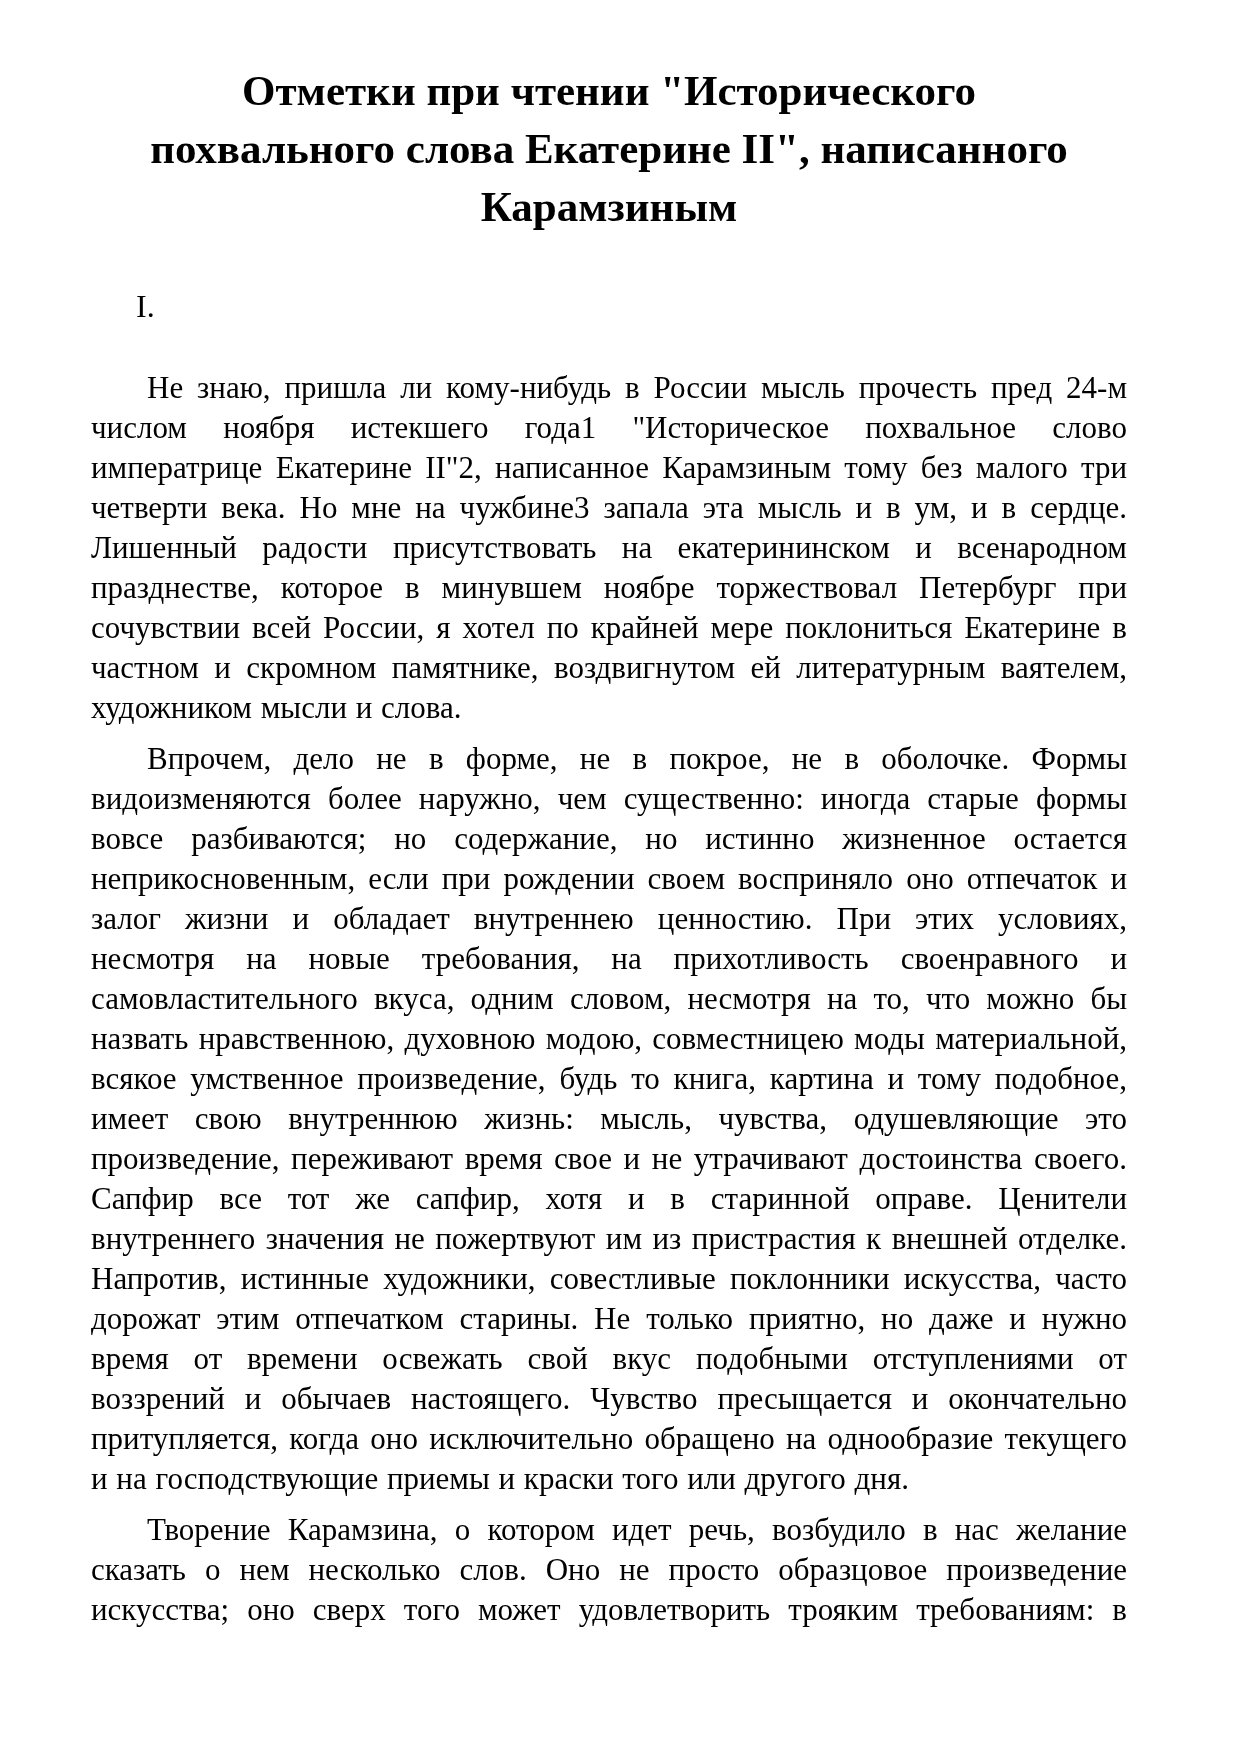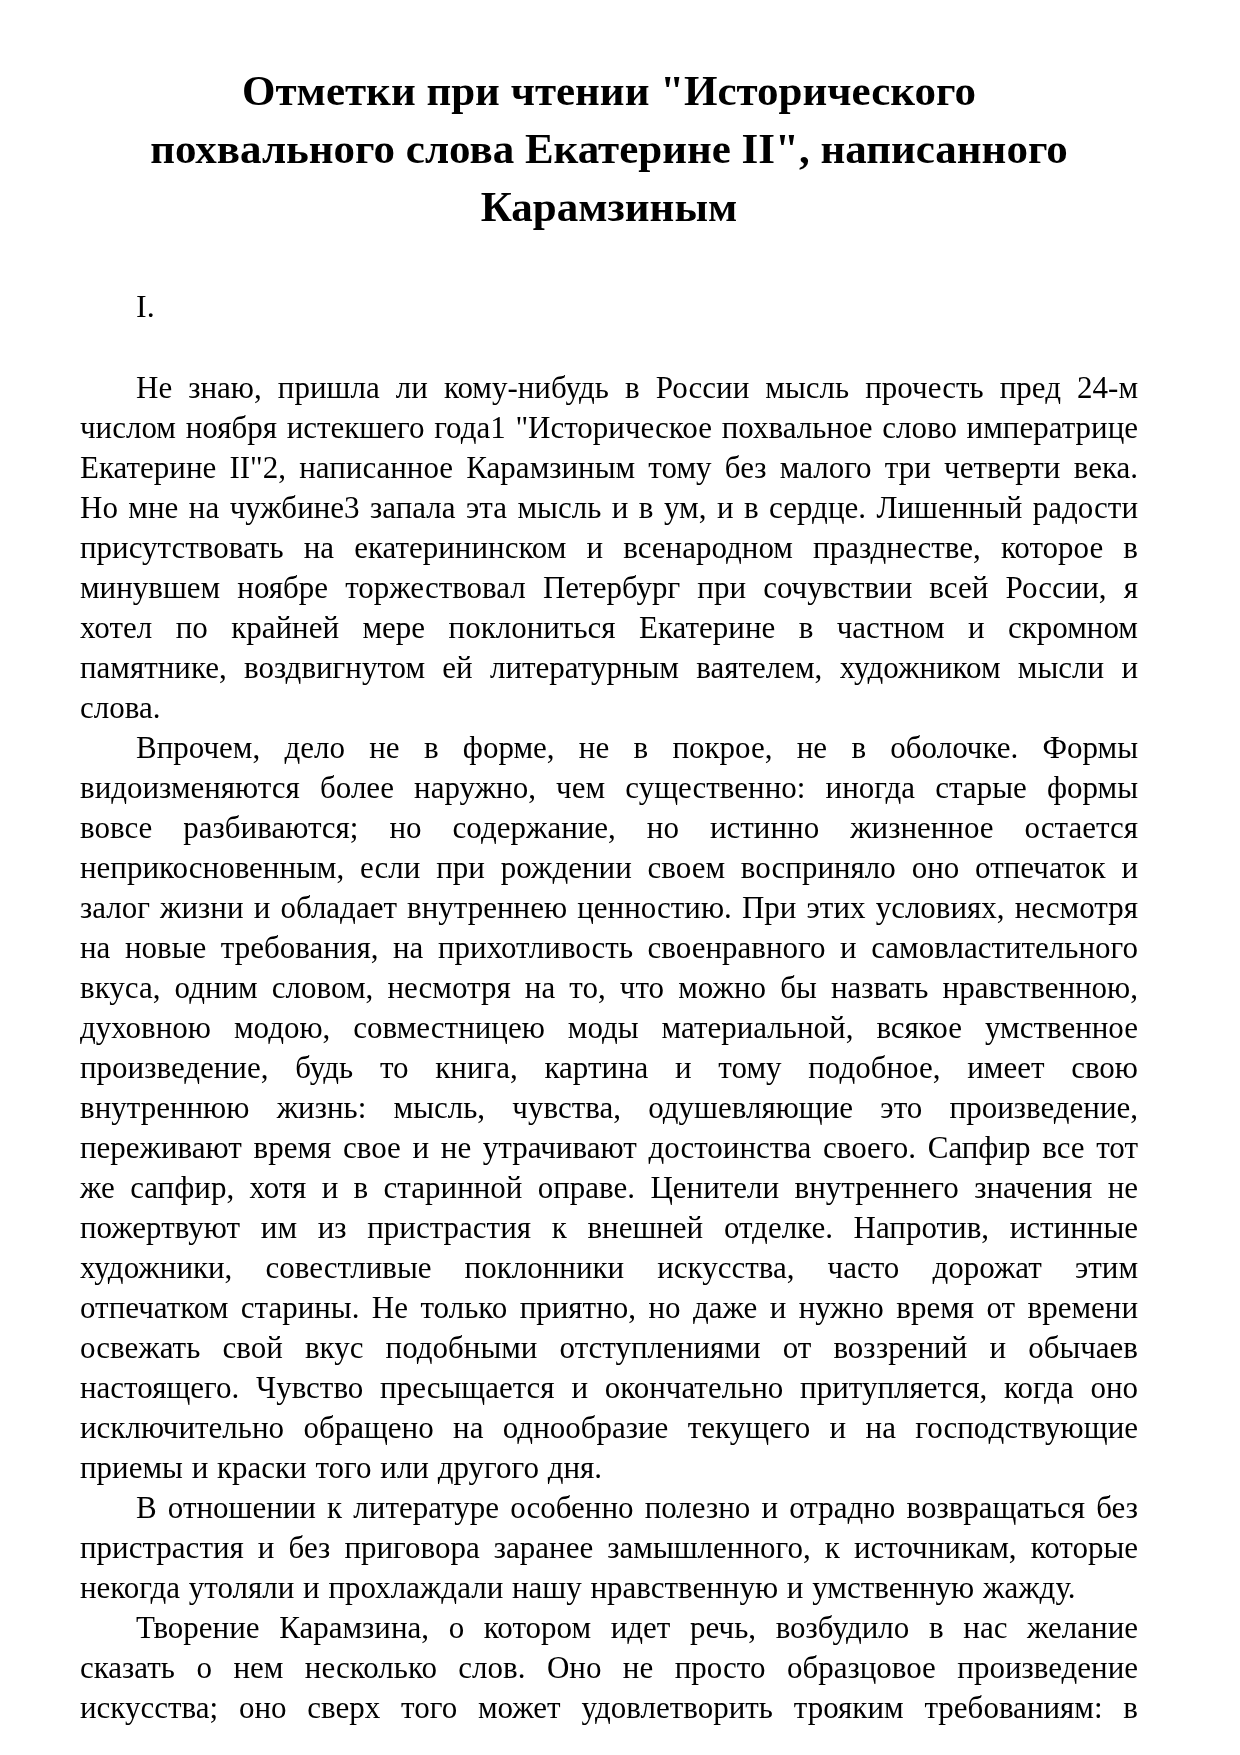--- a/index.html
+++ b/index.html
@@ -30,34 +30,33 @@
   .section-marker {
     font-size: 32px;
     line-height: 40px;
     margin: 50px 0 42px 56px;
   }
   .doc-body p {
     font-size: 31px;
     line-height: 40px;
     text-align: justify;
     text-indent: 56px;
-    margin: 0;
+    margin: 11px;
     word-spacing: 1px;
   }
   .doc-body p.cut-off {
     text-align-last: justify;
   }
 </style>
 </head>
 <body>
 
 <div class="page">
   <h1 class="doc-title">Отметки при чтении "Исторического похвального слова Екатерине II", написанного Карамзиным</h1>
 
   <div class="section-marker">I.</div>
 
   <div class="doc-body">
     <p>Не знаю, пришла ли кому-нибудь в России мысль прочесть пред 24-м числом ноября истекшего года1 "Историческое похвальное слово императрице Екатерине II"2, написанное Карамзиным тому без малого три четверти века. Но мне на чужбине3 запала эта мысль и в ум, и в сердце. Лишенный радости присутствовать на екатерининском и всенародном празднестве, которое в минувшем ноябре торжествовал Петербург при сочувствии всей России, я хотел по крайней мере поклониться Екатерине в частном и скромном памятнике, воздвигнутом ей литературным ваятелем, художником мысли и слова.</p>
     <p>Впрочем, дело не в форме, не в покрое, не в оболочке. Формы видоизменяются более наружно, чем существенно: иногда старые формы вовсе разбиваются; но содержание, но истинно жизненное остается неприкосновенным, если при рождении своем восприняло оно отпечаток и залог жизни и обладает внутреннею ценностию. При этих условиях, несмотря на новые требования, на прихотливость своенравного и самовластительного вкуса, одним словом, несмотря на то, что можно бы назвать нравственною, духовною модою, совместницею моды материальной, всякое умственное произведение, будь то книга, картина и тому подобное, имеет свою внутреннюю жизнь: мысль, чувства, одушевляющие это произведение, переживают время свое и не утрачивают достоинства своего. Сапфир все тот же сапфир, хотя и в старинной оправе. Ценители внутреннего значения не пожертвуют им из пристрастия к внешней отделке. Напротив, истинные художники, совестливые поклонники искусства, часто дорожат этим отпечатком старины. Не только приятно, но даже и нужно время от времени освежать свой вкус подобными отступлениями от воззрений и обычаев настоящего. Чувство пресыщается и окончательно притупляется, когда оно исключительно обращено на однообразие текущего и на господствующие приемы и краски того или другого дня.</p>
-    <p>В отношении к литературе особенно полезно и отрадно возвращаться без пристрастия и без приговора заранее замышленного, к источникам, которые некогда утоляли и прохлаждали нашу нравственную и умственную жажду.</p>
     <p class="cut-off">Творение Карамзина, о котором идет речь, возбудило в нас желание сказать о нем несколько слов. Оно не просто образцовое произведение искусства; оно сверх того может удовлетворить трояким требованиям: в</p>
   </div>
 </div>
 
 </body></html>

